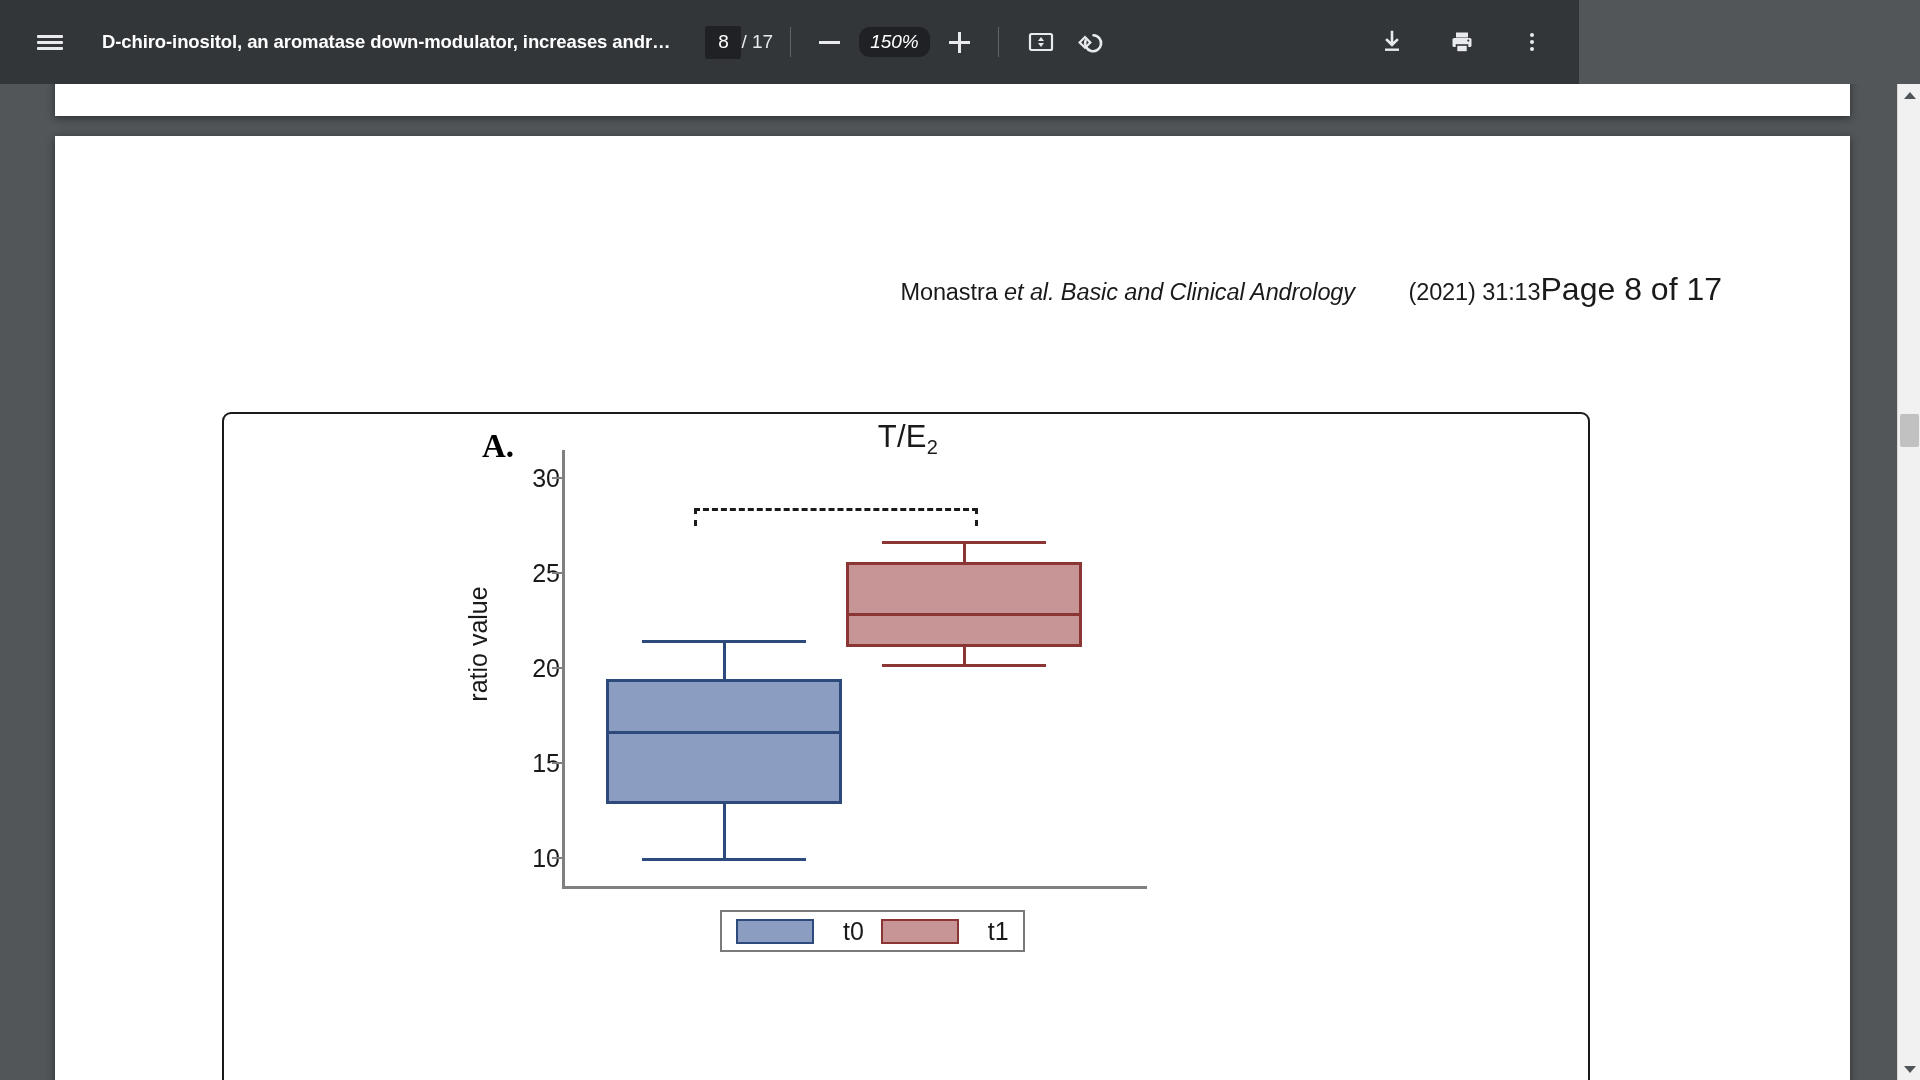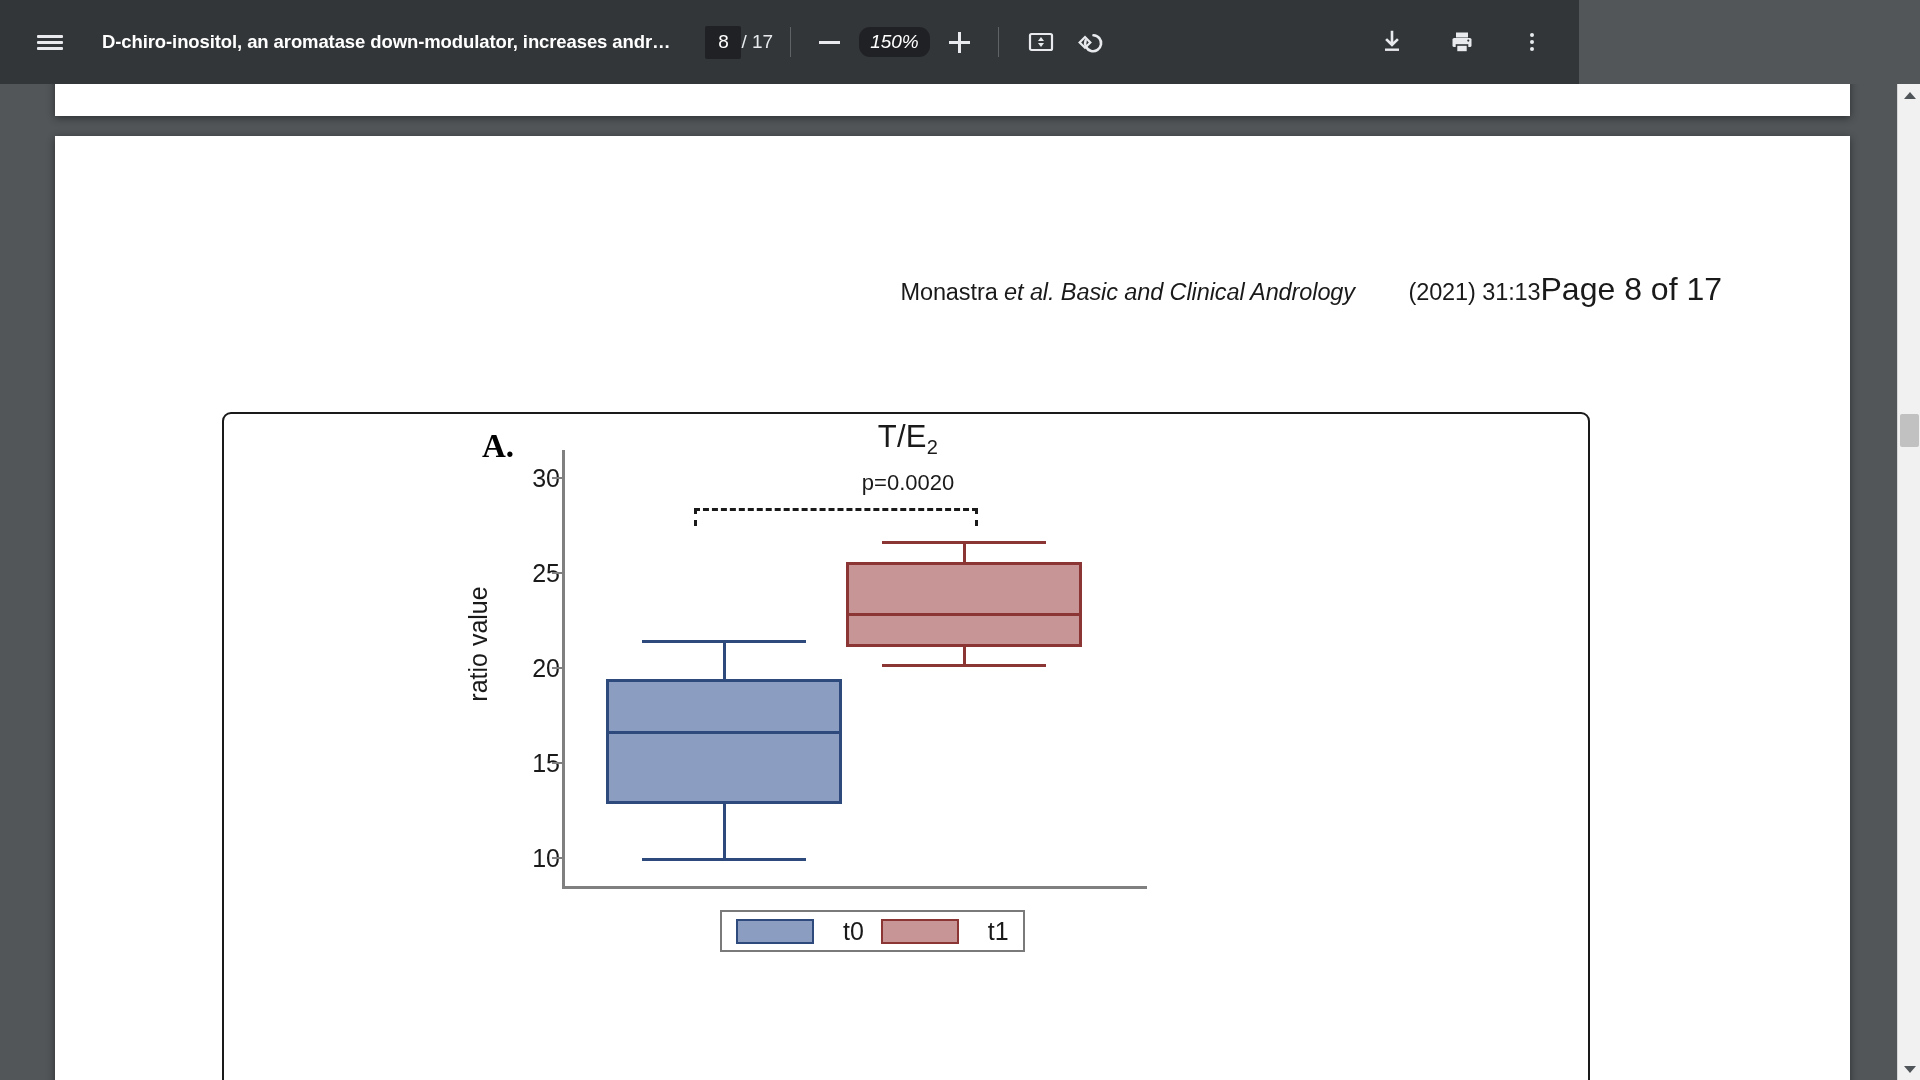--- a/index.html
+++ b/index.html
@@ -361,21 +361,20 @@
     </div>
 
     <div id="figure-frame">
 
       <div id="panel-label">A.</div>
 
       <div id="chart-title">
         <span>T/E</span><sub>2</sub>
       </div>
 
-      <div id="p-value">p=0.0020</div>
 
       <div id="plot">
         <div id="y-axis-line"></div>
         <div id="x-axis-line"></div>
         <div id="y-axis-title">ratio value</div>
         <div id="sig-bracket"></div>
         <div id="ticks-container">
             <div class="tick-label" style="top: 443.565px;">10</div>
             <div class="tick-mark" style="top: 443.565px;"></div>
             <div class="tick-label" style="top: 348.783px;">15</div>

